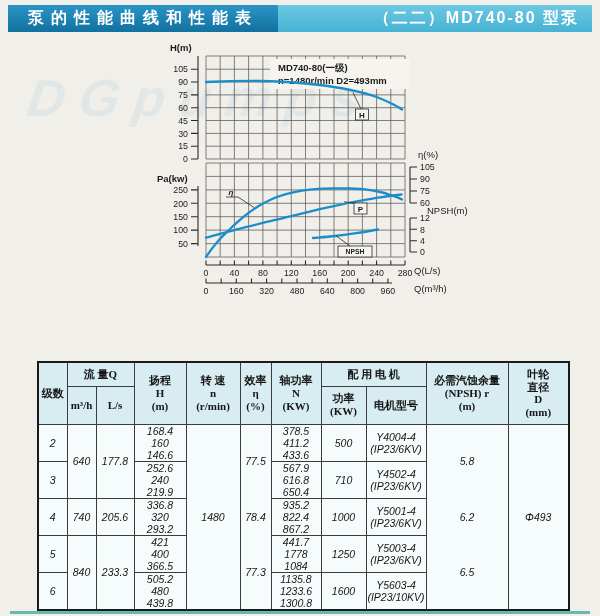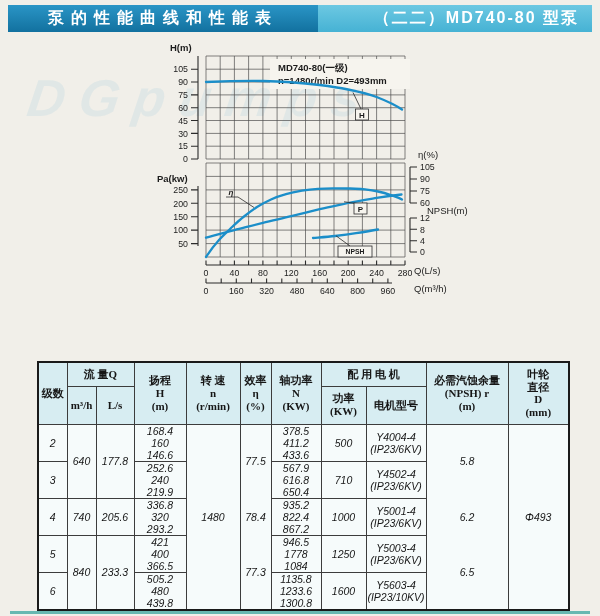--- a/index.html
+++ b/index.html
@@ -1,20 +1,20 @@
 <!DOCTYPE html>
 <html><head>
 <meta charset="utf-8">
 <style>
   html,body{margin:0;padding:0;}
   body{background:#e8e6e0;font-family:"Liberation Sans",sans-serif;}
   .page{position:relative;width:600px;height:616px;background:#f1efe9;overflow:hidden;margin:0 auto;}
   
   .hdr{position:absolute;top:5px;left:8px;width:584px;height:27px;display:flex;}
-  .hdr-left{width:310px;background:linear-gradient(#2a95c6,#12719f);color:#fff;
+  .hdr-left{width:270px;background:linear-gradient(#2a95c6,#12719f);color:#fff;
     font-family:"Liberation Sans",sans-serif;font-weight:bold;font-size:16px;
     letter-spacing:7px;display:flex;align-items:center;justify-content:center;white-space:nowrap;}
   .hdr-right{flex:1;background:linear-gradient(#6cc8e2,#46b2d4);color:#fff;font-weight:bold;
     font-size:16px;letter-spacing:2px;display:flex;align-items:center;justify-content:flex-end;
     padding-right:13px;white-space:nowrap;}
   
   .wm{position:absolute;top:68px;left:28px;font-size:52px;font-weight:bold;font-style:italic;
     letter-spacing:14px;color:rgba(95,170,212,0.11);transform:skewX(-8deg);pointer-events:none;}
   
   .chart{position:absolute;top:42px;left:0;}
@@ -295,21 +295,21 @@
         <td class="nt">293.2</td>
         <td class="nt">867.2</td>
       </tr>
 
       <tr>
         <td rowspan="3">5</td>
         <td rowspan="6">840</td>
         <td rowspan="6">233.3</td>
         <td class="nb">421</td>
         <td rowspan="6" class="noh">77.3</td>
-        <td class="nb">946.5</td>
+        <td class="nb">441.7</td>
         <td rowspan="3">1250</td>
         <td rowspan="3" class="mdl">
           <div>Y5003-4</div>
           <div>(IP23/6KV)</div>
         </td>
         <td rowspan="6" class="noh">6.5</td>
       </tr>
       <tr>
         <td class="nb nt">400</td>
         <td class="nb nt">1778</td>

